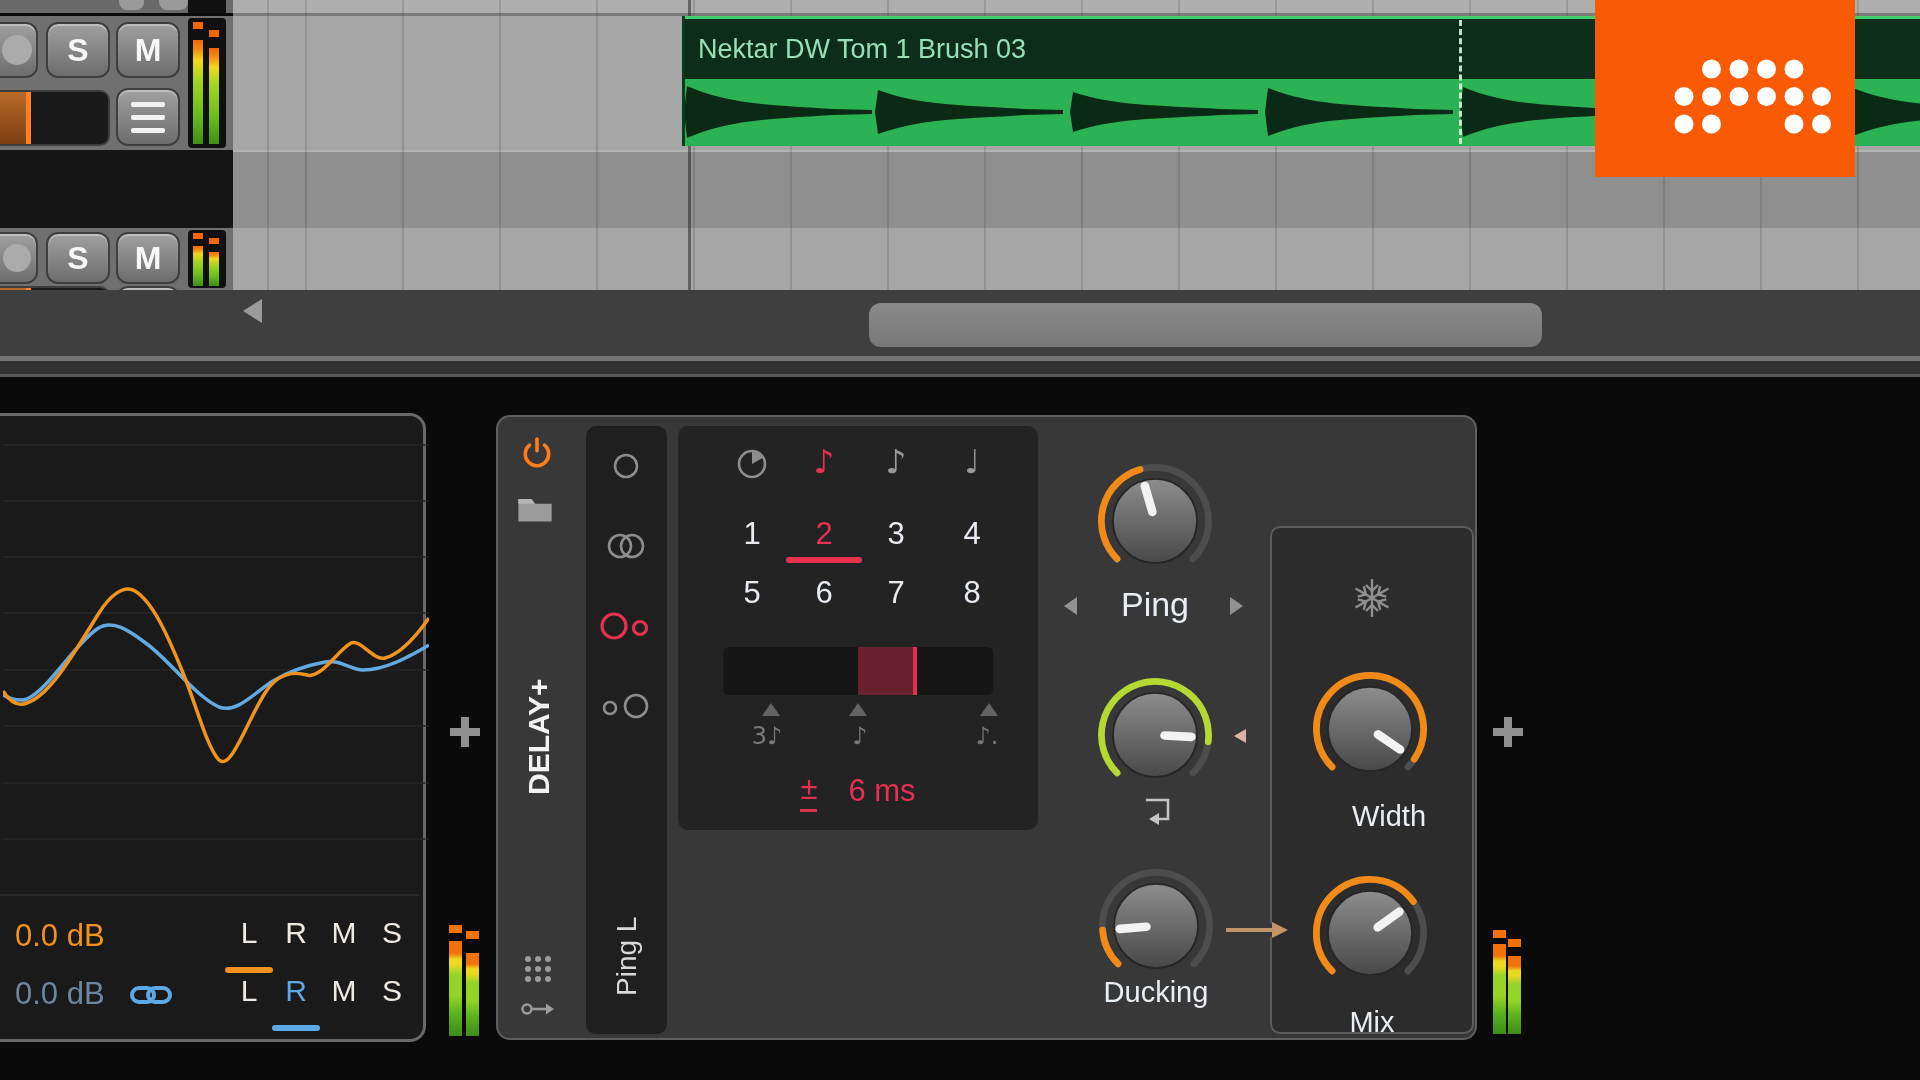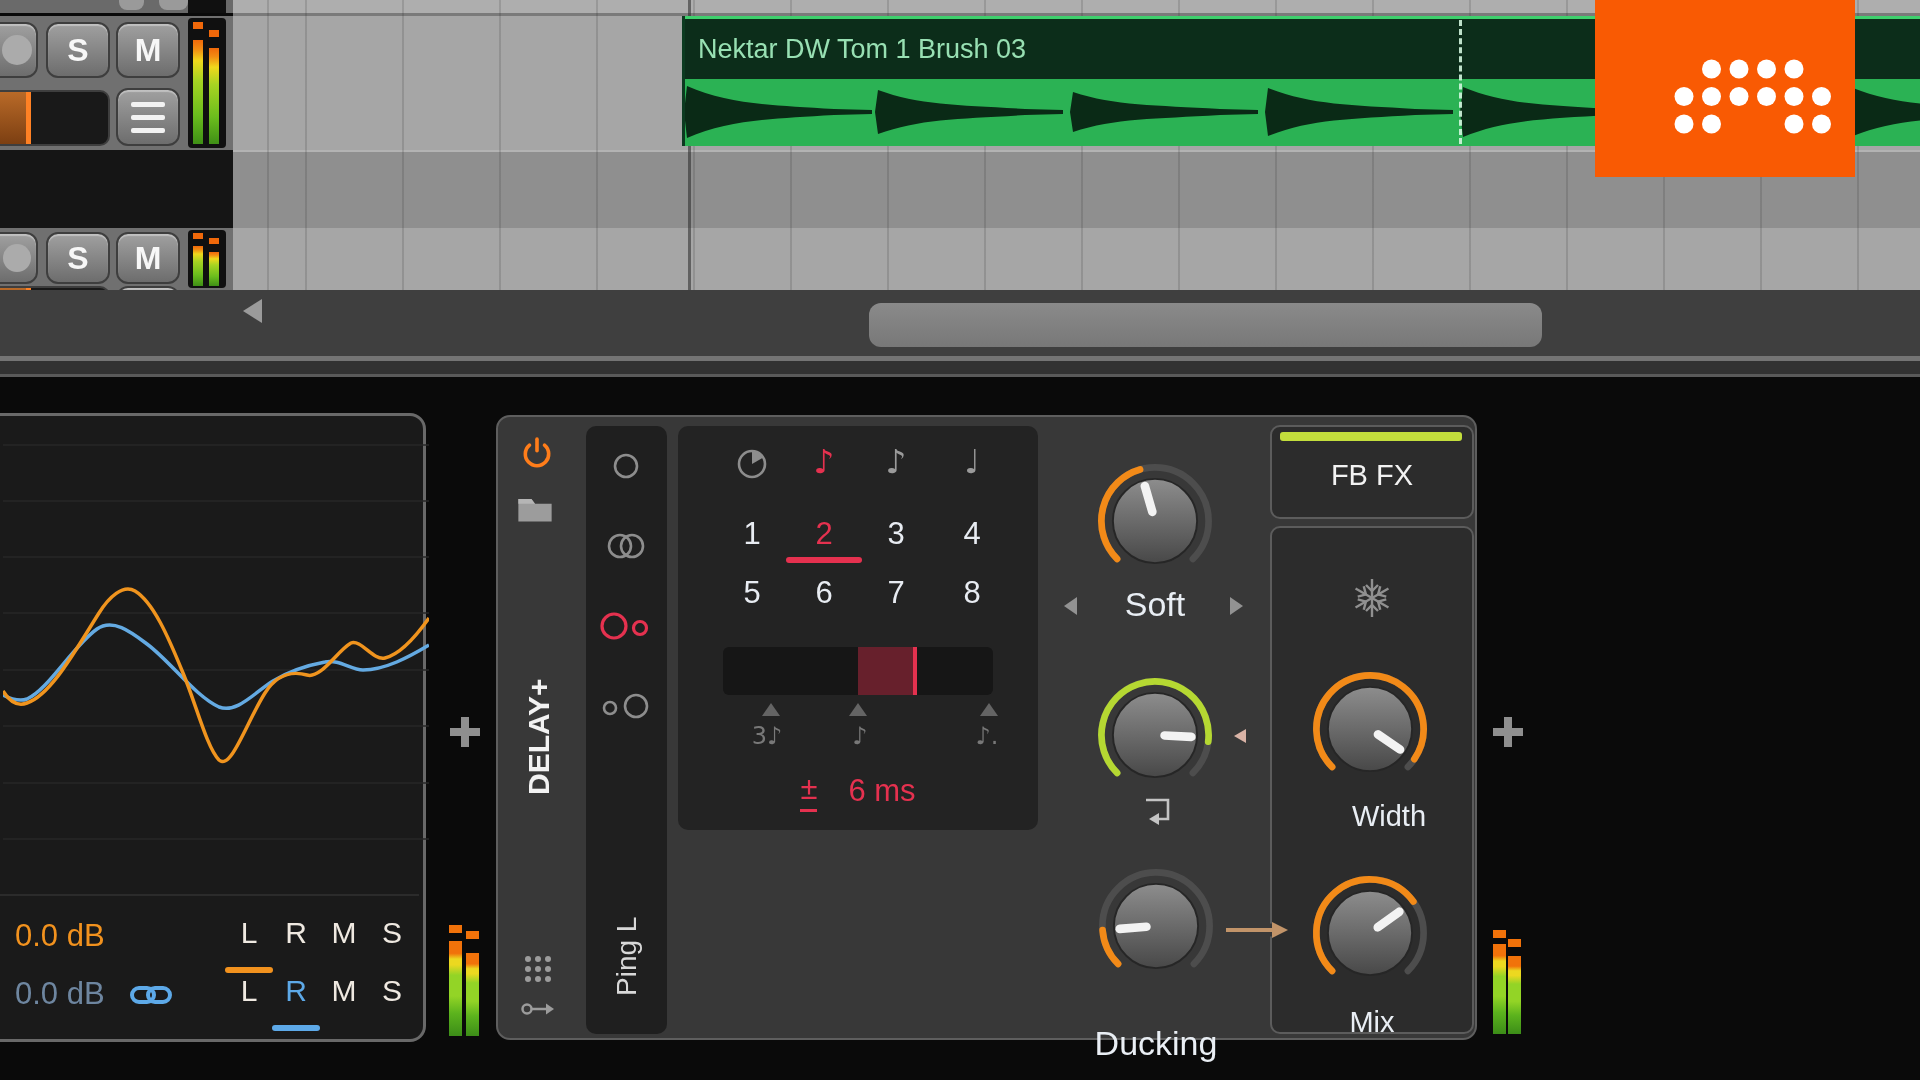--- a/index.html
+++ b/index.html
@@ -347,21 +347,21 @@
     </div>
 
 
     <svg class="abs" style="left:590px;top:37px" viewBox="0 0 140 140" width="134" height="134">
       <path d="M30.4,109.6 A56,56 0 1 1 109.6,109.6" fill="none" stroke="#4d4d4d" stroke-width="7" stroke-linecap="round"></path>
       <path d="M30.4,109.6 A56,56 0 0 1 54.4,16.2" fill="none" stroke="#f28a18" stroke-width="7" stroke-linecap="round"></path>
       <circle cx="70" cy="70" r="44" fill="url(#kgrad)" stroke="#262626" stroke-width="2"></circle>
       <line x1="67.2" y1="60.4" x2="59.4" y2="33.5" stroke="#f3f3f3" stroke-width="9" stroke-linecap="round"></line>
     </svg>
     <div class="abs tri-l" style="left:566px;top:180px"></div>
-    <div class="lbl" style="left:592px;top:168px;width:130px;font-size:34px">Soft</div>
+    <div class="lbl" style="left:592px;top:168px;width:130px;font-size:34px">Ping</div>
     <div class="abs tri-r" style="left:732px;top:180px"></div>
 
     <svg class="abs" style="left:590px;top:251px" viewBox="0 0 140 140" width="134" height="134">
       <path d="M30.4,109.6 A56,56 0 1 1 109.6,109.6" fill="none" stroke="#4d4d4d" stroke-width="7" stroke-linecap="round"></path>
       <path d="M30.4,109.6 A56,56 0 1 1 125.6,77.0" fill="none" stroke="#b5d832" stroke-width="7" stroke-linecap="round"></path>
       <circle cx="70" cy="70" r="44" fill="url(#kgrad)" stroke="#262626" stroke-width="2"></circle>
       <line x1="80" y1="70.5" x2="108" y2="72" stroke="#f3f3f3" stroke-width="9" stroke-linecap="round"></line>
     </svg>
     <svg class="abs" style="left:734px;top:310px" viewBox="0 0 16 18" width="16" height="18">
       <polygon points="14,2 2,9 14,16" fill="#d9b3a6"></polygon>
@@ -370,26 +370,22 @@
       <path d="M10,4 H32 V23 H16" fill="none" stroke="#c4c4c4" stroke-width="2.6"></path>
       <polygon points="13,23 23,17 23,29" fill="#c4c4c4"></polygon>
     </svg>
 
     <svg class="abs" style="left:591px;top:442px" viewBox="0 0 140 140" width="134" height="134">
       <path d="M30.4,109.6 A56,56 0 1 1 109.6,109.6" fill="none" stroke="#4d4d4d" stroke-width="7" stroke-linecap="round"></path>
       <path d="M30.4,109.6 A56,56 0 0 1 14.2,74.4" fill="none" stroke="#f28a18" stroke-width="7" stroke-linecap="round"></path>
       <circle cx="70" cy="70" r="44" fill="url(#kgrad)" stroke="#262626" stroke-width="2"></circle>
       <line x1="60" y1="70.8" x2="32.1" y2="73" stroke="#f3f3f3" stroke-width="9" stroke-linecap="round"></line>
     </svg>
-    <div class="lbl" style="left:578px;top:607px;width:160px;font-size:34px">Ducking</div>
-
-    <div class="panel-dark" style="left:772px;top:8px;width:204px;height:94px;background:#2c2c2c;border:2px solid #5c5c5c;box-sizing:border-box">
-      <div class="abs" style="left:8px;top:5px;width:182px;height:9px;border-radius:3px;background:#c3de3c"></div>
-      <div class="lbl" style="left:0;top:32px;width:200px;font-size:29px;color:#f2f2f2">FB FX</div>
-    </div>
+    <div class="lbl" style="left:578px;top:559px;width:160px;font-size:29px">Ducking</div>
+
     <div class="panel-dark" style="left:772px;top:109px;width:204px;height:508px;background:#2c2c2c;border:2px solid #5c5c5c;box-sizing:border-box">
       <svg class="abs" style="left:78px;top:48px" viewBox="0 0 44 44" width="44" height="44">
         <g stroke="#909090" stroke-width="2.4" fill="none">
           <g id="spk">
             <line x1="22" y1="3" x2="22" y2="41"></line>
             <path d="M16,9 L22,15 L28,9"></path>
               <path d="M16,35 L22,29 L28,35"></path>
           </g>
           <use href="#spk" transform="rotate(60 22 22)"></use>
           <use href="#spk" transform="rotate(120 22 22)"></use>

